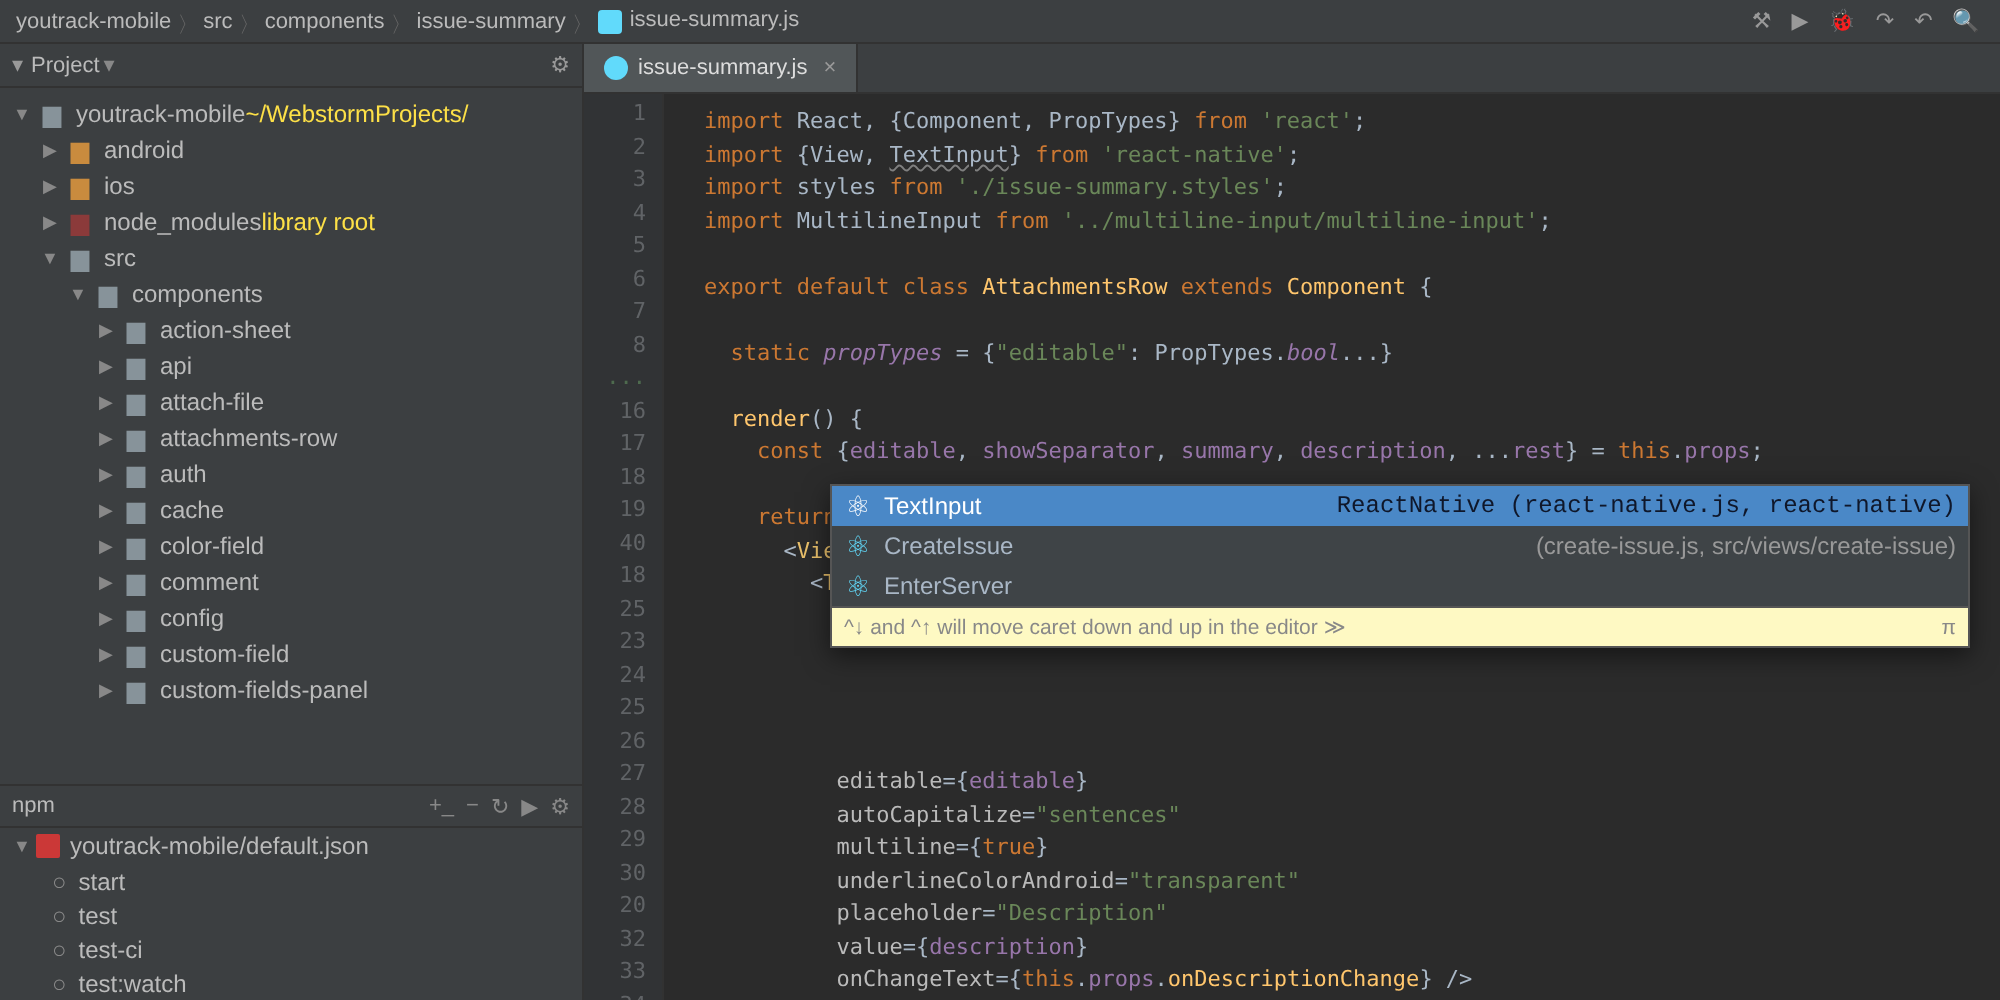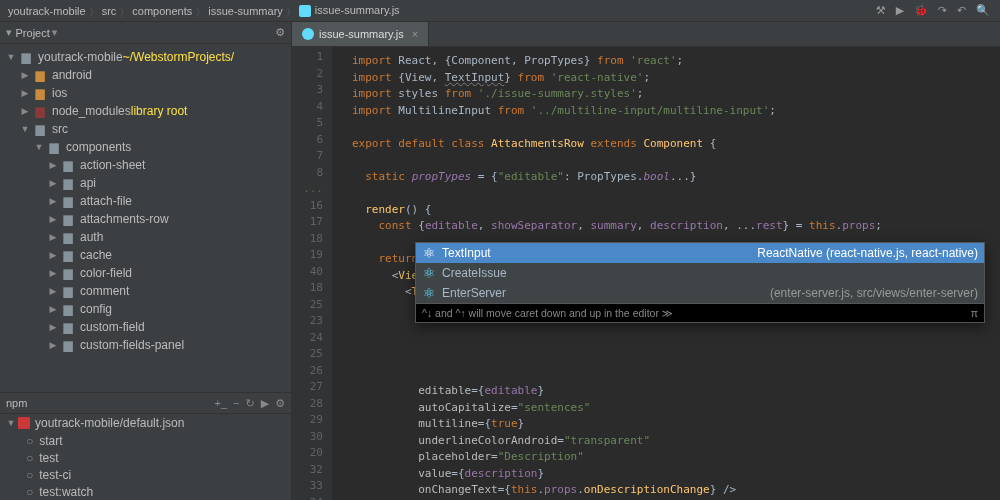--- a/index.html
+++ b/index.html
@@ -272,23 +272,23 @@
   margin-right: 6px;
   display: inline-flex;
   align-items: center;
   justify-content: center;
   color: #61dafb;
   font-size: 14px;
 }
 .popup .prow.sel .picon { color: #fff; }
 .popup .pname { flex: 0 0 auto; }
 .popup .pinfo { margin-left: auto; color: #999; }
-.popup .prow.sel .pinfo { color: #ffffff; }
+.popup .prow.sel .pinfo { color: #0f172a; font-family: Liberation Mono, monospace; }
 .popup .hint {
-  background: #000000;
+  background: #fef9c3;
   color: #888;
   font-size: 10.5px;
   padding: 3px 6px;
   display: flex;
   align-items: center;
   border-top: 1px solid #555;
 }
 .popup .hint .pi { margin-left: auto; color: #888; }
 </style>
 </head>
@@ -491,25 +491,25 @@
       <div class="popup">
         <div id="popup-rows">
             <div class="prow sel">
               <span class="picon">⚛</span>
               <span class="pname">TextInput</span>
               <span class="pinfo">ReactNative (react-native.js, react-native)</span>
             </div>
             <div class="prow">
               <span class="picon">⚛</span>
               <span class="pname">CreateIssue</span>
+              <span class="pinfo">(create-issue.js, src/views/create-issue)</span>
             </div>
             <div class="prow">
               <span class="picon">⚛</span>
               <span class="pname">EnterServer</span>
-              <span class="pinfo">(enter-server.js, src/views/enter-server)</span>
             </div>
           </div>
         <div class="hint">
           <span>^↓ and ^↑ will move caret down and up in the editor  ≫</span>
           <span class="pi">π</span>
         </div>
       </div>
     </div>
   </div>
 </div>

